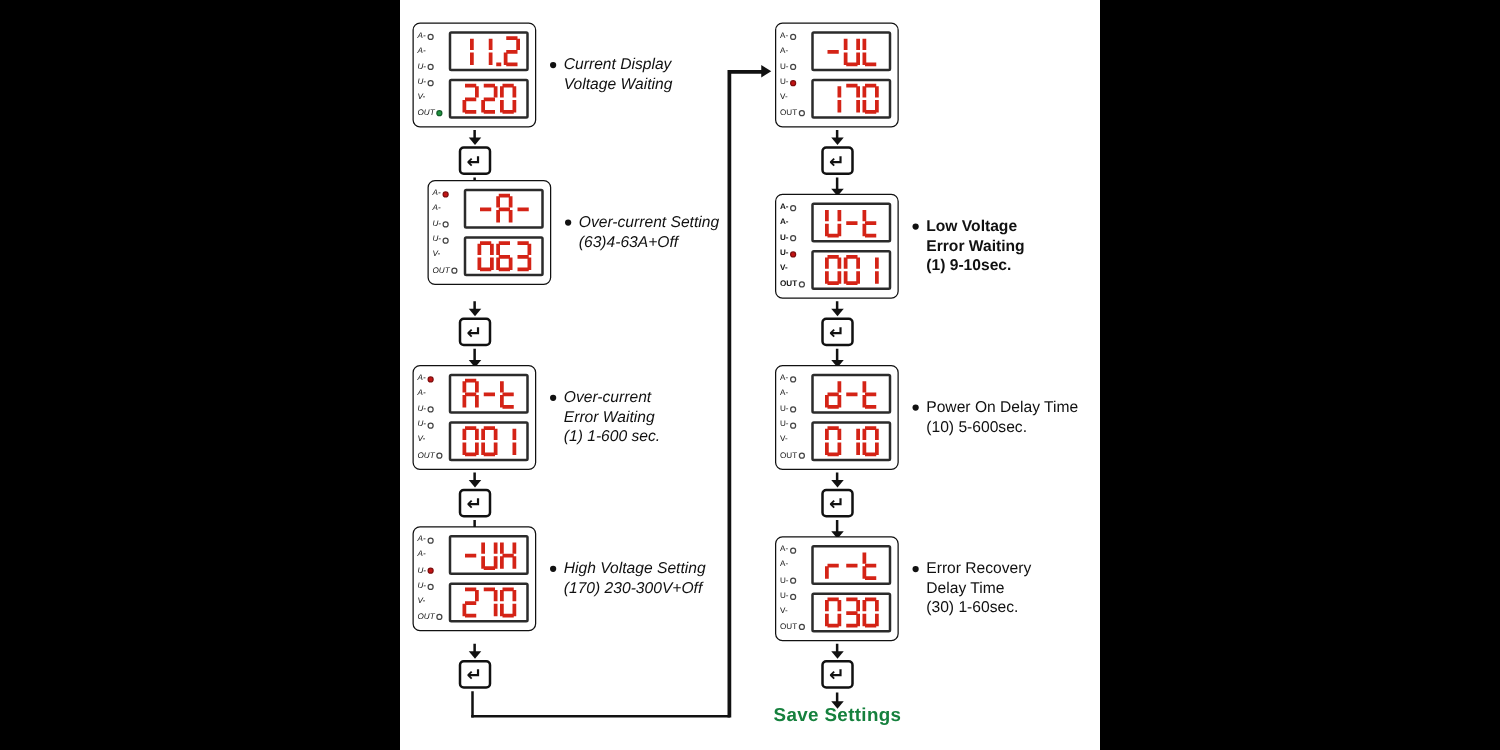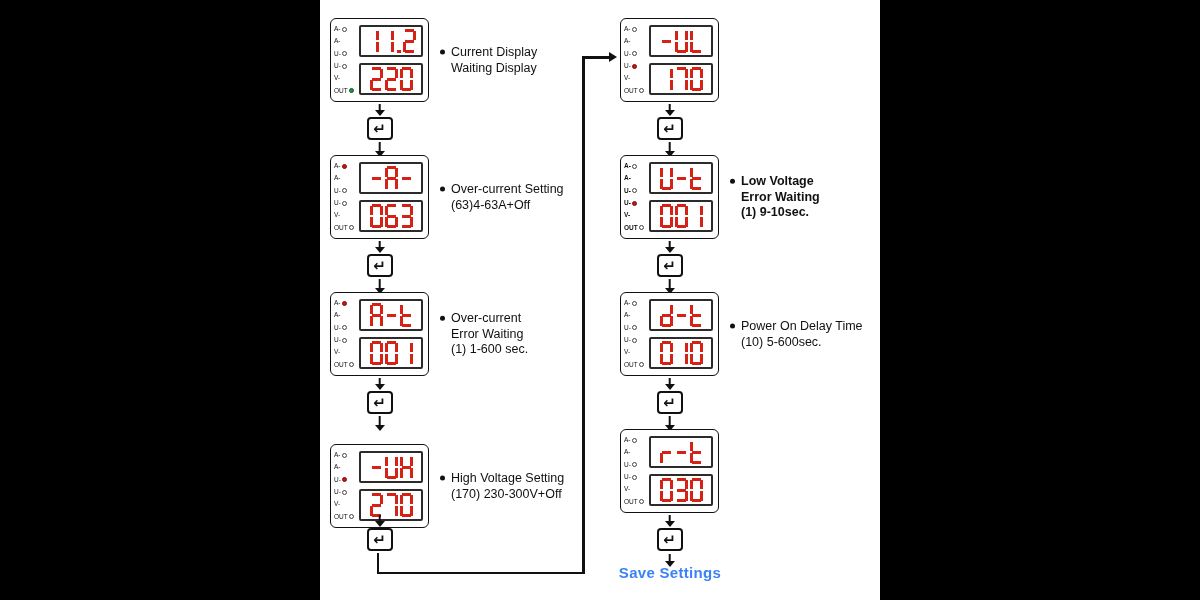--- a/index.html
+++ b/index.html
@@ -2,21 +2,21 @@
 <html style="--seg: #d42316; --led-red: #c41414; --led-green: #1f9440;"><head>
 <meta charset="utf-8">
 <style>
   * { margin:0; padding:0; box-sizing:border-box; }
   html,body { width:1200px; height:600px; background:#000; overflow:hidden;
               font-family:"Liberation Sans", sans-serif; }
   .stage { position:relative; width:1200px; height:600px; background:#000; }
   .canvas { position:absolute; left:320px; top:0; width:560px; height:600px;
             background:#fff; overflow:hidden; }
   .col { position:absolute; top:0; width:270px; height:600px; }
-  #col-left  { left:10px; }
+  #col-left  { left:10px;font-style:italic; }
   #col-right { left:300px; }
 
   .panel { position:absolute; left:0; width:100%; height:84px; }
 
   .display-unit { position:absolute; left:0; top:0; width:99px; height:84px;
                   border:1.6px solid #111; border-radius:6px; background:#fff;
                   display:flex; padding:3px 4px 3px 3px; gap:3px; }
   .indicators { width:22px; display:flex; flex-direction:column;
                 justify-content:space-between; padding:3px 0; }
   .ind-row { display:flex; align-items:center; gap:1px; height:8px; }
@@ -55,21 +55,21 @@
                  top:0; bottom:5px; width:2.6px; background:#111; }
   .arrow .head { position:absolute; bottom:0; left:50%; transform:translateX(-50%);
                  width:0; height:0; border-left:5px solid transparent;
                  border-right:5px solid transparent; border-top:6px solid #111; }
 
   .conn { position:absolute; background:#111; }
   .conn-head { position:absolute; width:0; height:0; border-top:5px solid transparent;
                border-bottom:5px solid transparent; border-left:8px solid #111; background:none; }
 
   .save-label { position:absolute; left:279px; top:564px; width:142px; text-align:center;
-                font-size:15px; font-weight:bold; color:#3b82f6; letter-spacing:0.3px; }
+                font-size:15px; font-weight:bold; color:#15803d; letter-spacing:0.3px; }
 </style>
 </head>
 <body>
 
 <div class="stage">
   <div class="canvas">
     <div class="col" id="col-left">
         <div class="panel" style="top: 18px;">
           <div class="display-unit">
             <div class="indicators">
@@ -157,34 +157,34 @@
                   <div class="seg seg-f lit"></div>
                   <div class="seg seg-g"></div>
                 </div>
               </div>
             </div>
           </div>
           <div class="desc">
             <div class="desc-bullet"></div>
             <div class="desc-lines">
               <div class="desc-line">Current Display</div>
-              <div class="desc-line">Waiting Display</div>
+              <div class="desc-line">Voltage Waiting</div>
             </div>
           </div>
         </div>
         <div class="arrow" style="top: 104px; height: 12px; left: 43.5px;">
           <div class="stem"></div>
           <div class="head"></div>
         </div>
         <div class="enter-key" style="top: 117px; left: 36.5px;">↵</div>
         <div class="arrow" style="top: 142px; height: 15px; left: 43.5px;">
           <div class="stem"></div>
           <div class="head"></div>
         </div>
-        <div class="panel" style="top: 155px;">
+        <div class="panel" style="top: 144px; margin-left: 12px;">
           <div class="display-unit">
             <div class="indicators">
               <div class="ind-row">
                 <div class="ind-label">A-</div>
                 <div class="led red"></div>
               </div>
               <div class="ind-row">
                 <div class="ind-label">A-</div>
               </div>
               <div class="ind-row">
@@ -379,21 +379,21 @@
         </div>
         <div class="arrow" style="top: 378px; height: 12px; left: 43.5px;">
           <div class="stem"></div>
           <div class="head"></div>
         </div>
         <div class="enter-key" style="top: 391px; left: 36.5px;">↵</div>
         <div class="arrow" style="top: 416px; height: 15px; left: 43.5px;">
           <div class="stem"></div>
           <div class="head"></div>
         </div>
-        <div class="panel" style="top: 444px;">
+        <div class="panel" style="top: 421px;">
           <div class="display-unit">
             <div class="indicators">
               <div class="ind-row">
                 <div class="ind-label">A-</div>
                 <div class="led"></div>
               </div>
               <div class="ind-row">
                 <div class="ind-label">A-</div>
               </div>
               <div class="ind-row">
@@ -874,20 +874,28 @@
                   <div class="seg seg-b lit"></div>
                   <div class="seg seg-c lit"></div>
                   <div class="seg seg-d lit"></div>
                   <div class="seg seg-e lit"></div>
                   <div class="seg seg-f lit"></div>
                   <div class="seg seg-g"></div>
                 </div>
               </div>
             </div>
           </div>
+          <div class="desc">
+            <div class="desc-bullet"></div>
+            <div class="desc-lines">
+              <div class="desc-line">Error Recovery</div>
+              <div class="desc-line">Delay Time</div>
+              <div class="desc-line">(30) 1-60sec.</div>
+            </div>
+          </div>
         </div>
         <div class="arrow" style="top: 515px; height: 12px; left: 43.5px;">
           <div class="stem"></div>
           <div class="head"></div>
         </div>
         <div class="enter-key" style="top: 528px; left: 36.5px;">↵</div>
         <div class="arrow" style="top: 554px; height: 13px; left: 43.5px;">
           <div class="stem"></div>
           <div class="head"></div>
         </div>

